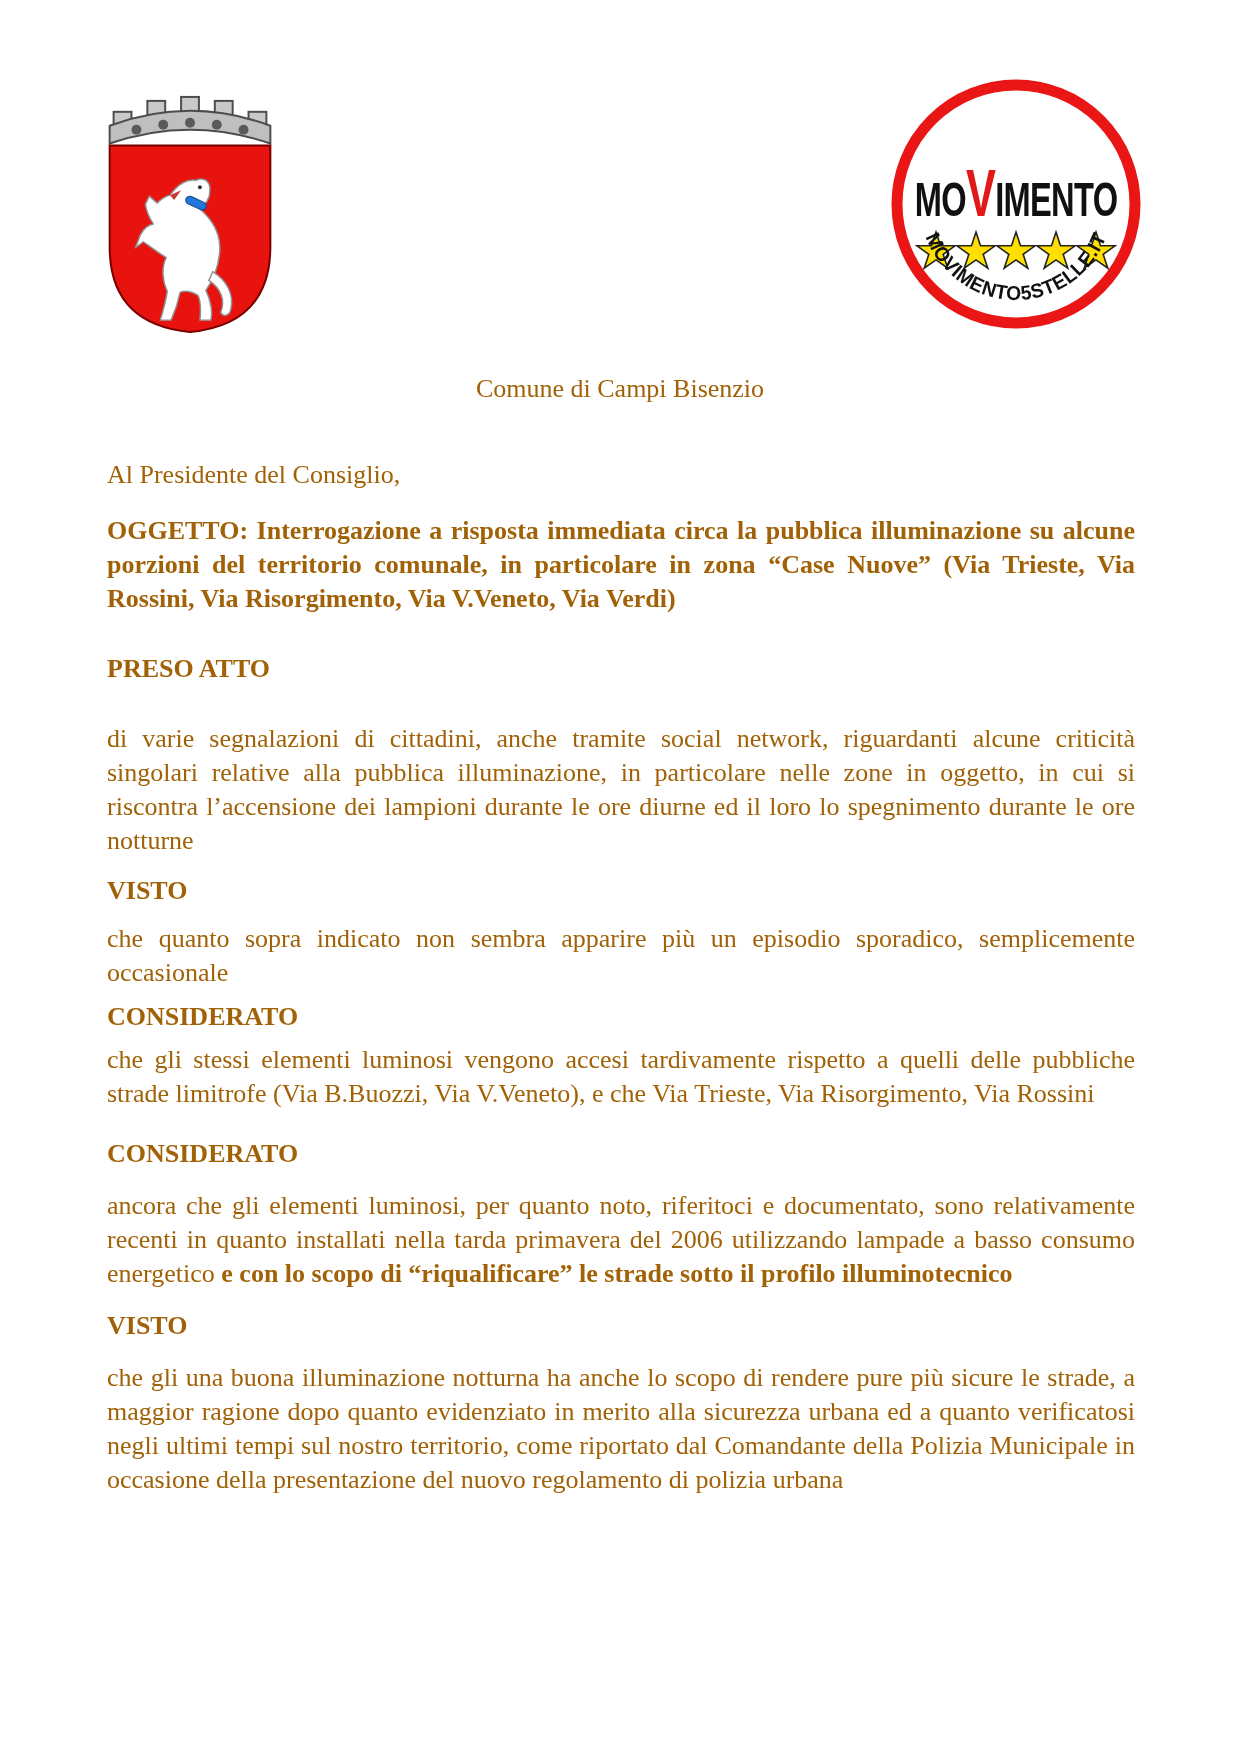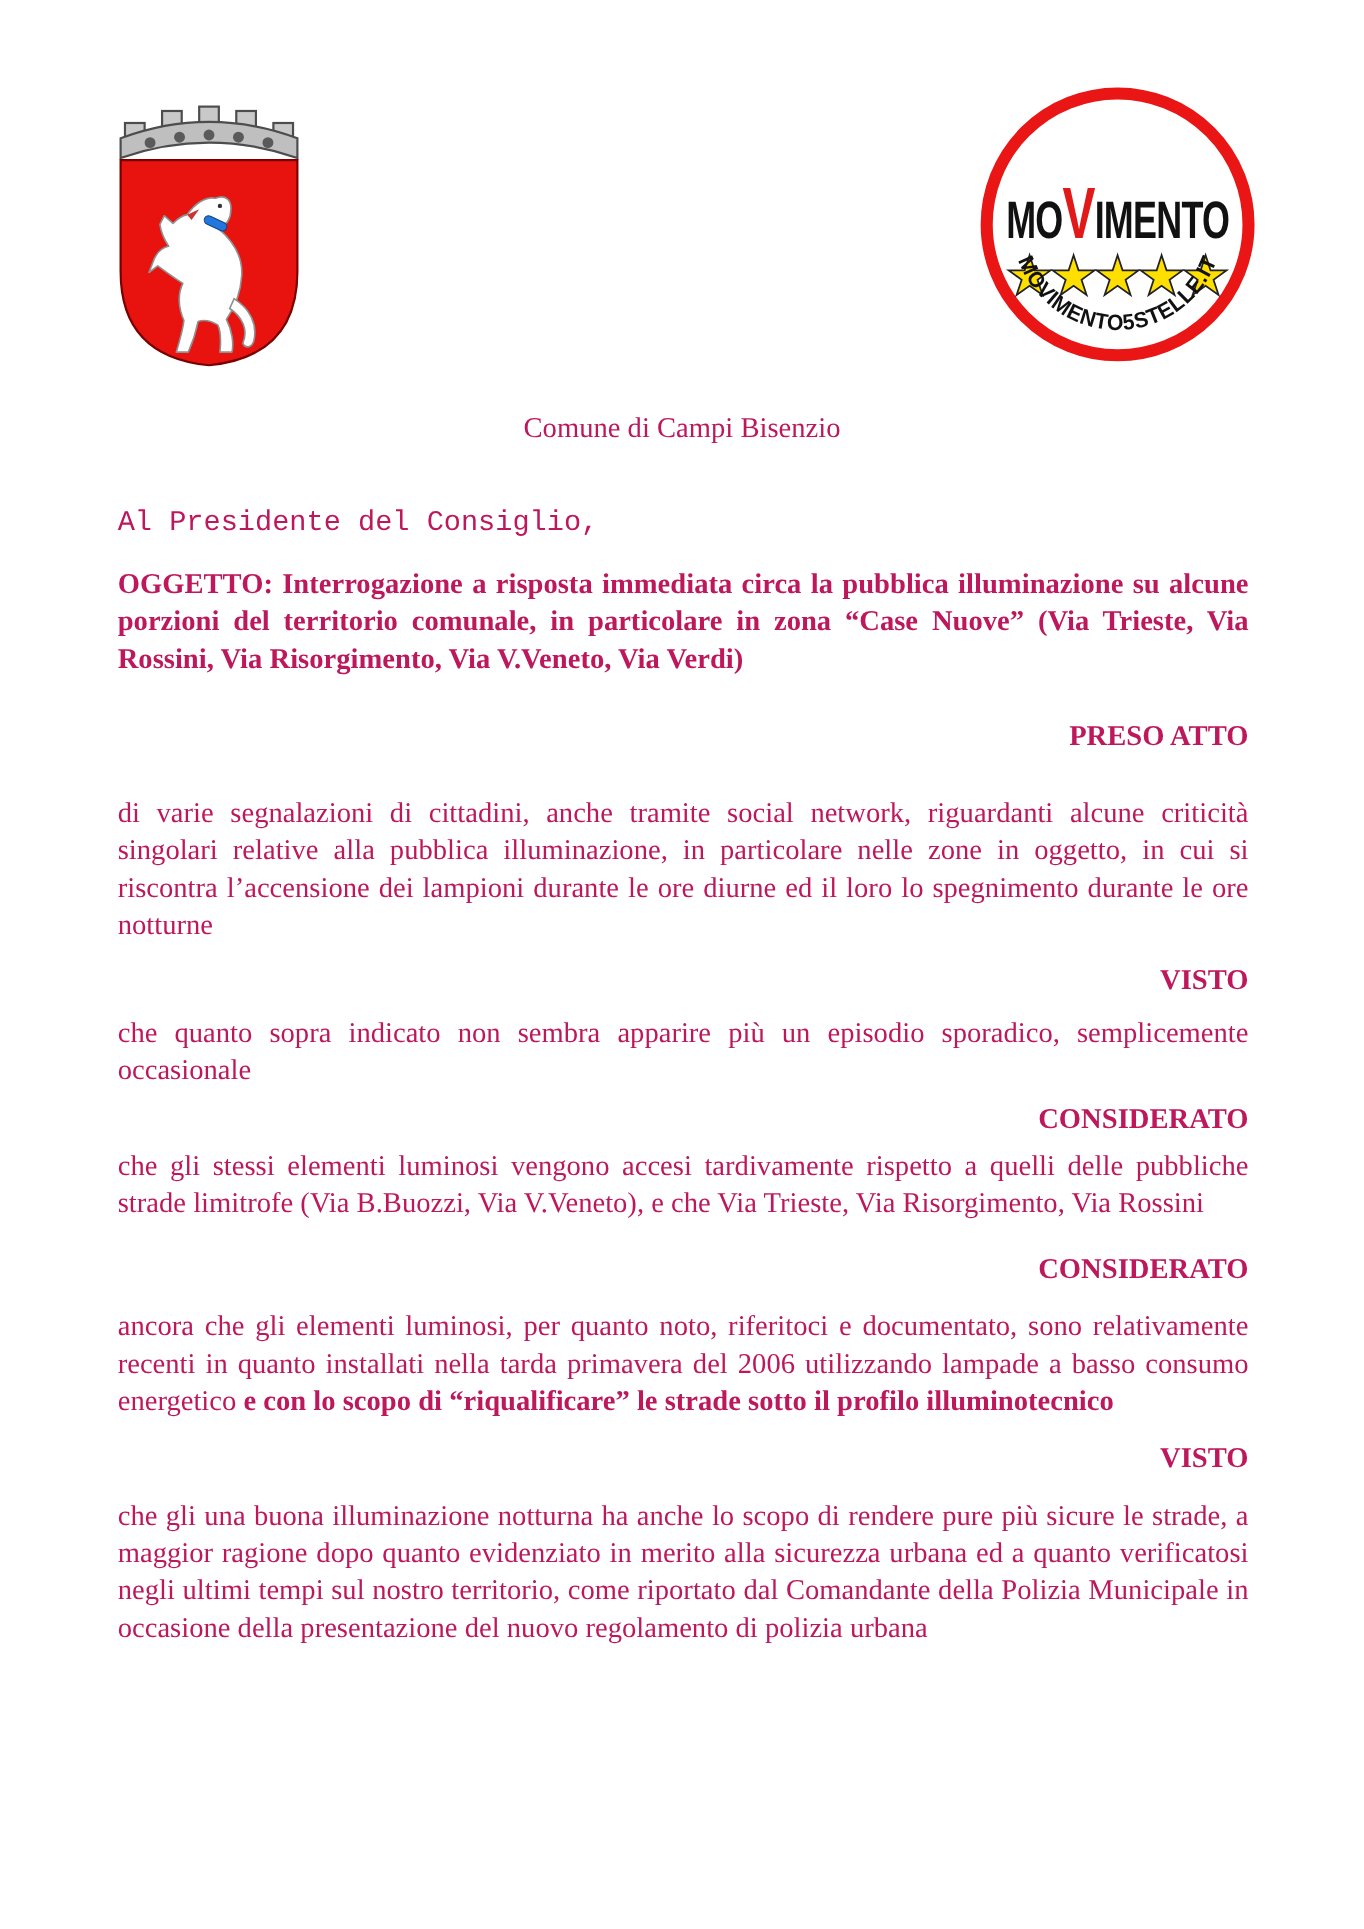--- a/index.html
+++ b/index.html
@@ -2,33 +2,33 @@
 <html><head>
 <meta charset="utf-8">
 <style>
   html,body { margin:0; padding:0; background:#ffffff; }
   .page {
     position:relative;
     width:1240px;
     height:1754px;
     background:#ffffff;
     font-family:"Liberation Serif", serif;
-    color:#be185d;
+    color:#a16207;
     font-size:26px;
     line-height:34px;
     overflow:hidden;
   }
   .stemma { position:absolute; left:95px; top:88px; }
   .m5s    { position:absolute; left:888px; top:76px; }
   .org-header { padding-top:372px; text-align:center; }
   .content { width:1028px; margin-left:107px; }
   .content p { margin:0; text-align:justify; hyphens:none; }
-  .sect-h { margin:0; text-align:right; font-weight:bold; font-size:26px; line-height:34px; }
+  .sect-h { margin:0; text-align:left; font-weight:bold; font-size:26px; line-height:34px; }
   .bold { font-weight:bold; }
-  .recipient { text-align:left;font-family:Liberation Mono, monospace; }
+  .recipient { text-align:left; }
 </style>
 </head>
 <body>
 
 <div class="page">
 
   <svg class="stemma" width="190" height="248" viewBox="0 0 190 250" aria-hidden="true">
     <g>
       <rect x="18" y="24" width="18" height="18" fill="#c9c9c9" stroke="#4d4d4d" stroke-width="2"></rect>
       <rect x="52" y="13" width="18" height="22" fill="#c9c9c9" stroke="#4d4d4d" stroke-width="2"></rect>

